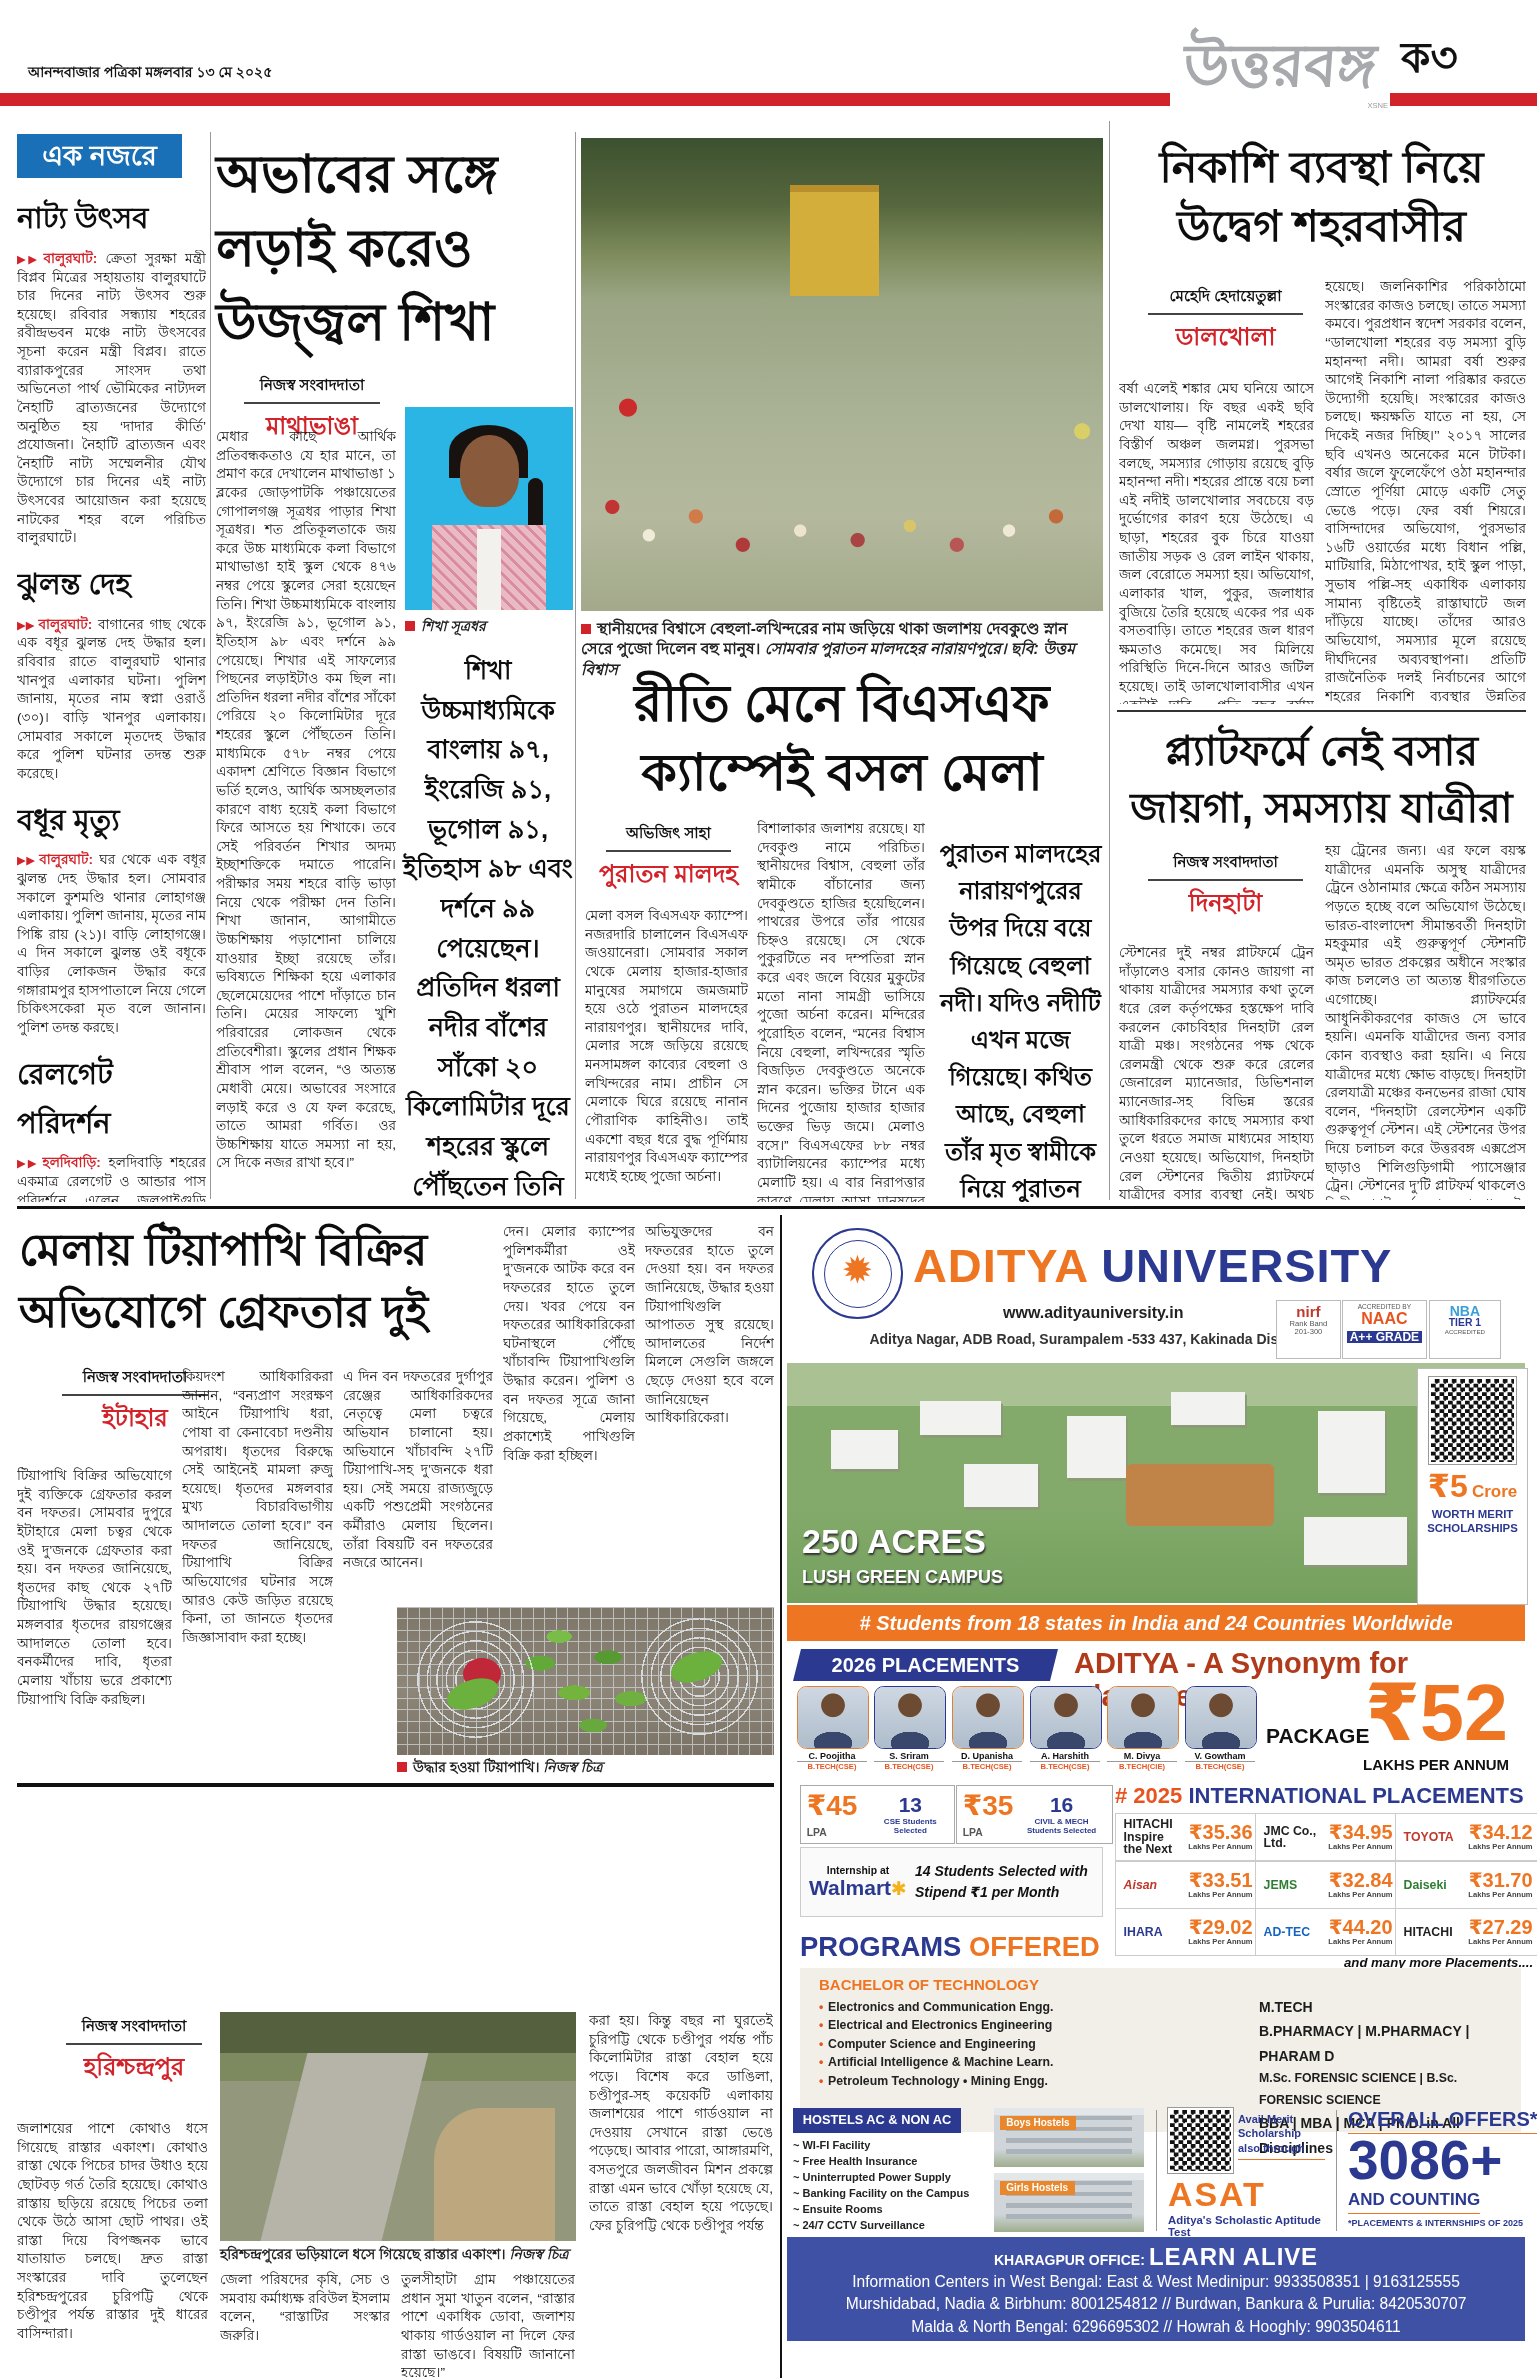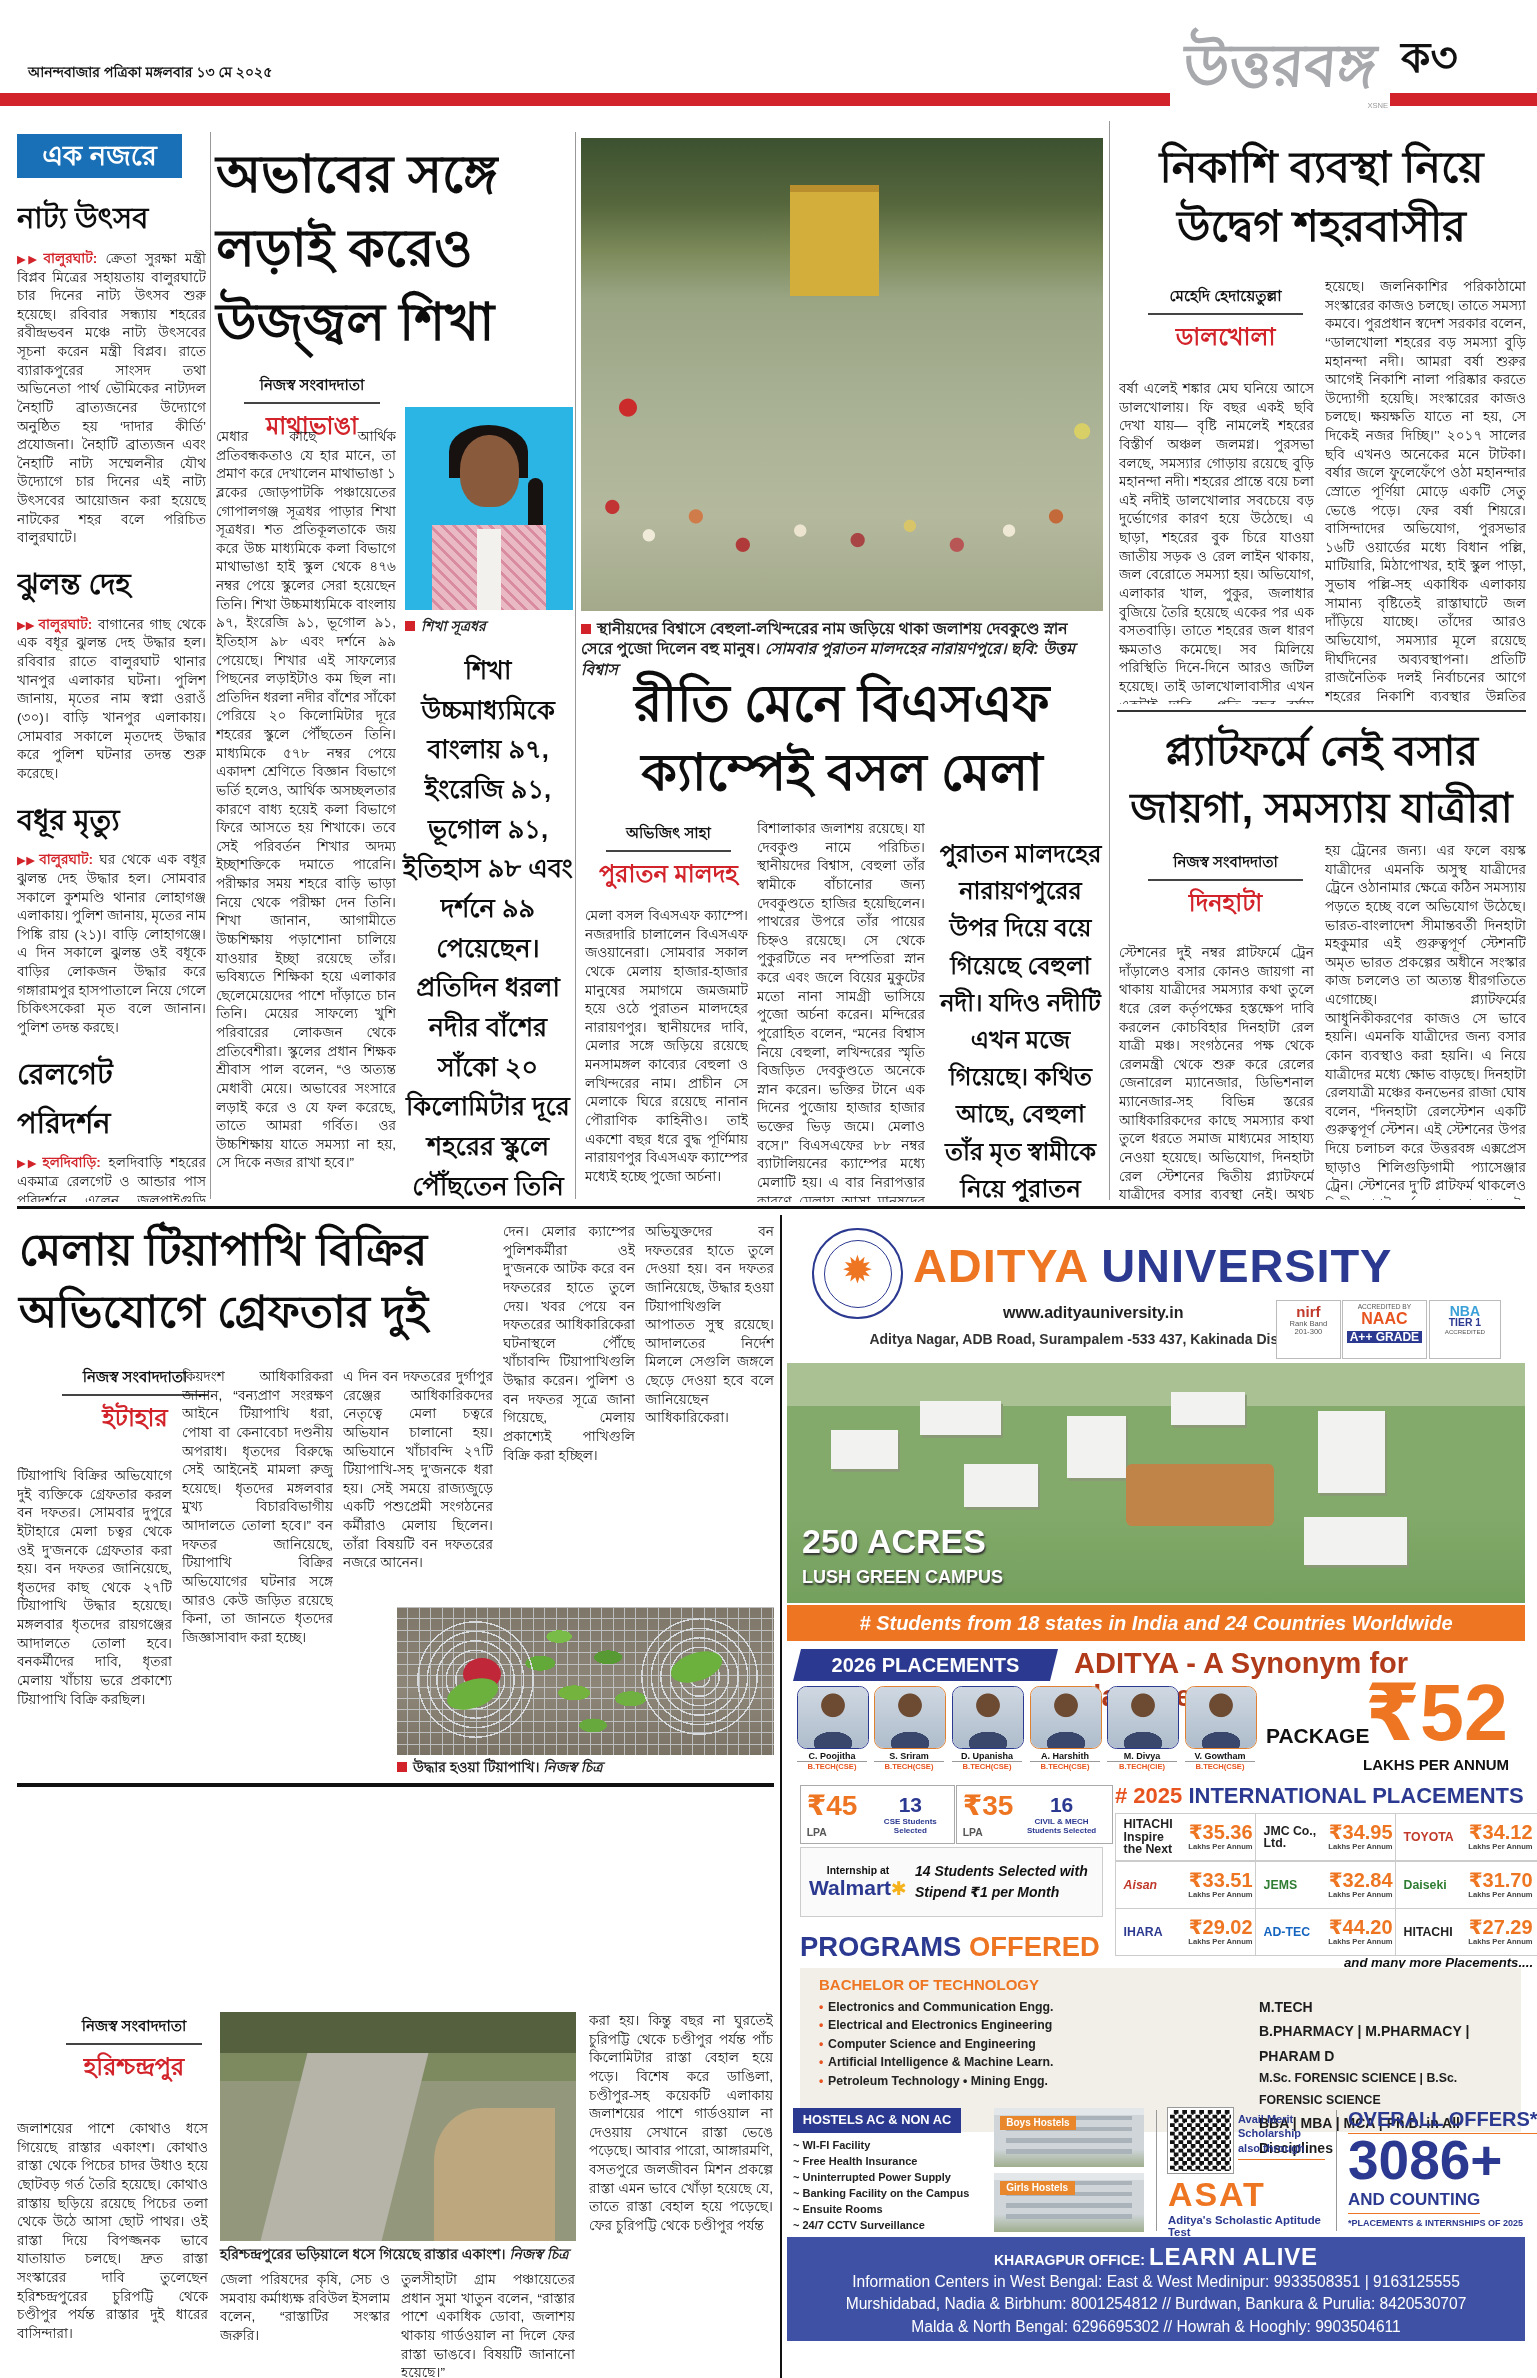--- a/index.html
+++ b/index.html
@@ -269,20 +269,28 @@
     <div class="bld" style="left:24%;top:42%;width:10%;height:18%;"></div>
     <div class="bld" style="left:38%;top:22%;width:8%;height:26%;"></div>
     <div class="bld" style="left:52%;top:12%;width:10%;height:14%;"></div>
     <div class="ground"></div>
     <div class="bld" style="left:72%;top:20%;width:9%;height:34%;"></div>
     <div class="bld" style="left:70%;top:64%;width:14%;height:20%;"></div>
     <div class="abs" style="left:15px;bottom:42px;font-size:34px;font-weight:800;color:#fff;text-shadow:0.9px 1.9px 1.9px #333;">250 ACRES</div>
     <div class="abs" style="left:15px;bottom:15px;font-size:18px;font-weight:800;color:#fff;text-shadow:0.9px 1.9px 1.9px #333;">LUSH GREEN CAMPUS</div>
   </div>
 
+  <div class="abs" style="left:1417px;top:1368px;width:109px;height:235px;background:#fff;border:0.9px solid #bbb;text-align:center;">
+    <div class="qr" style="width:83px;height:83px;margin:7.6px auto 3.8px auto;"></div>
+    <div>
+      <span class="orange" style="font-size:32px;font-weight:800;">₹5</span>
+      <span class="orange" style="font-size:17px;font-weight:800;">Crore</span>
+    </div>
+    <div class="adblue" style="font-size:11.4px;font-weight:800;line-height:1.2;margin-top:2.8px;">WORTH MERIT SCHOLARSHIPS</div>
+  </div>
 
   <div class="abs center" style="left:787px;top:1605px;width:738px;height:36px;background:#ee7623;">
     <span style="color:#fff;font-size:20px;font-style:italic;font-weight:700;line-height:36px;"># Students from 18 states in India and 24 Countries Worldwide</span>
   </div>
 
   <div class="abs" style="left:797px;top:1649px;width:257px;height:32px;background:#2b3990;transform:skewX(-14deg);">
     <div class="center" style="transform:skewX(14deg);color:#fff;font-size:20px;font-weight:700;line-height:32px;">2026 PLACEMENTS</div>
   </div>
   <div class="abs" style="left:1074px;top:1647px;width:454px;font-size:29px;font-weight:800;color:#b03a1a;">ADITYA - A Synonym for Placements</div>
 

